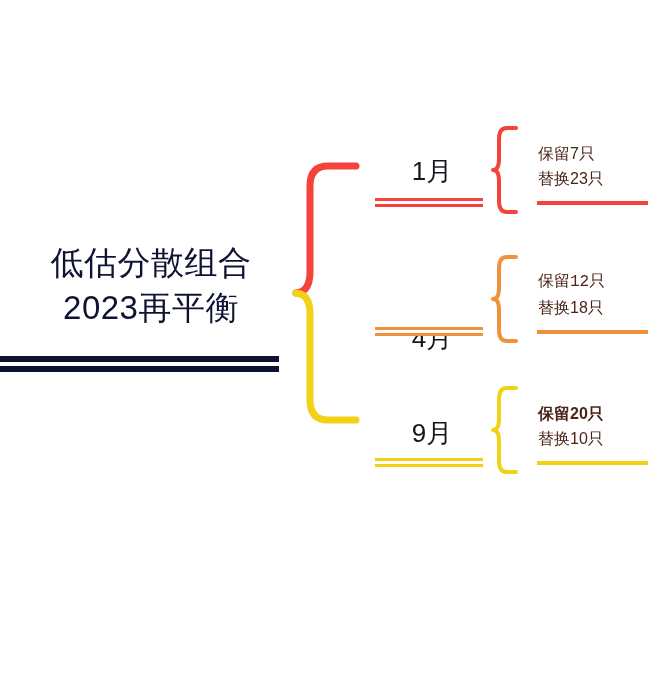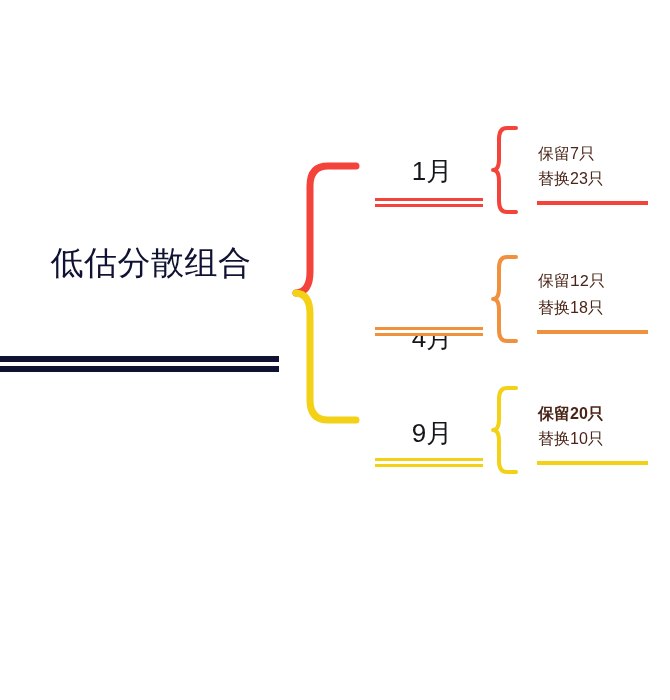--- a/index.html
+++ b/index.html
@@ -119,20 +119,21 @@
     overflow: visible;
   }
 </style>
 </head>
 <body>
 
 <div id="canvas">
 
   <div class="title-block" style="top:240px;">
     <div class="title-line">低估分散组合</div>
+    <div class="title-line">2023再平衡</div>
   </div>
 
   <div class="title-rule-wrap">
     <div class="title-rule"></div>
     <div class="title-rule-gap"></div>
     <div class="title-rule"></div>
   </div>
 
   <svg class="svg-abs" width="670" height="700" aria-hidden="true">
     <path d="M 356 166

